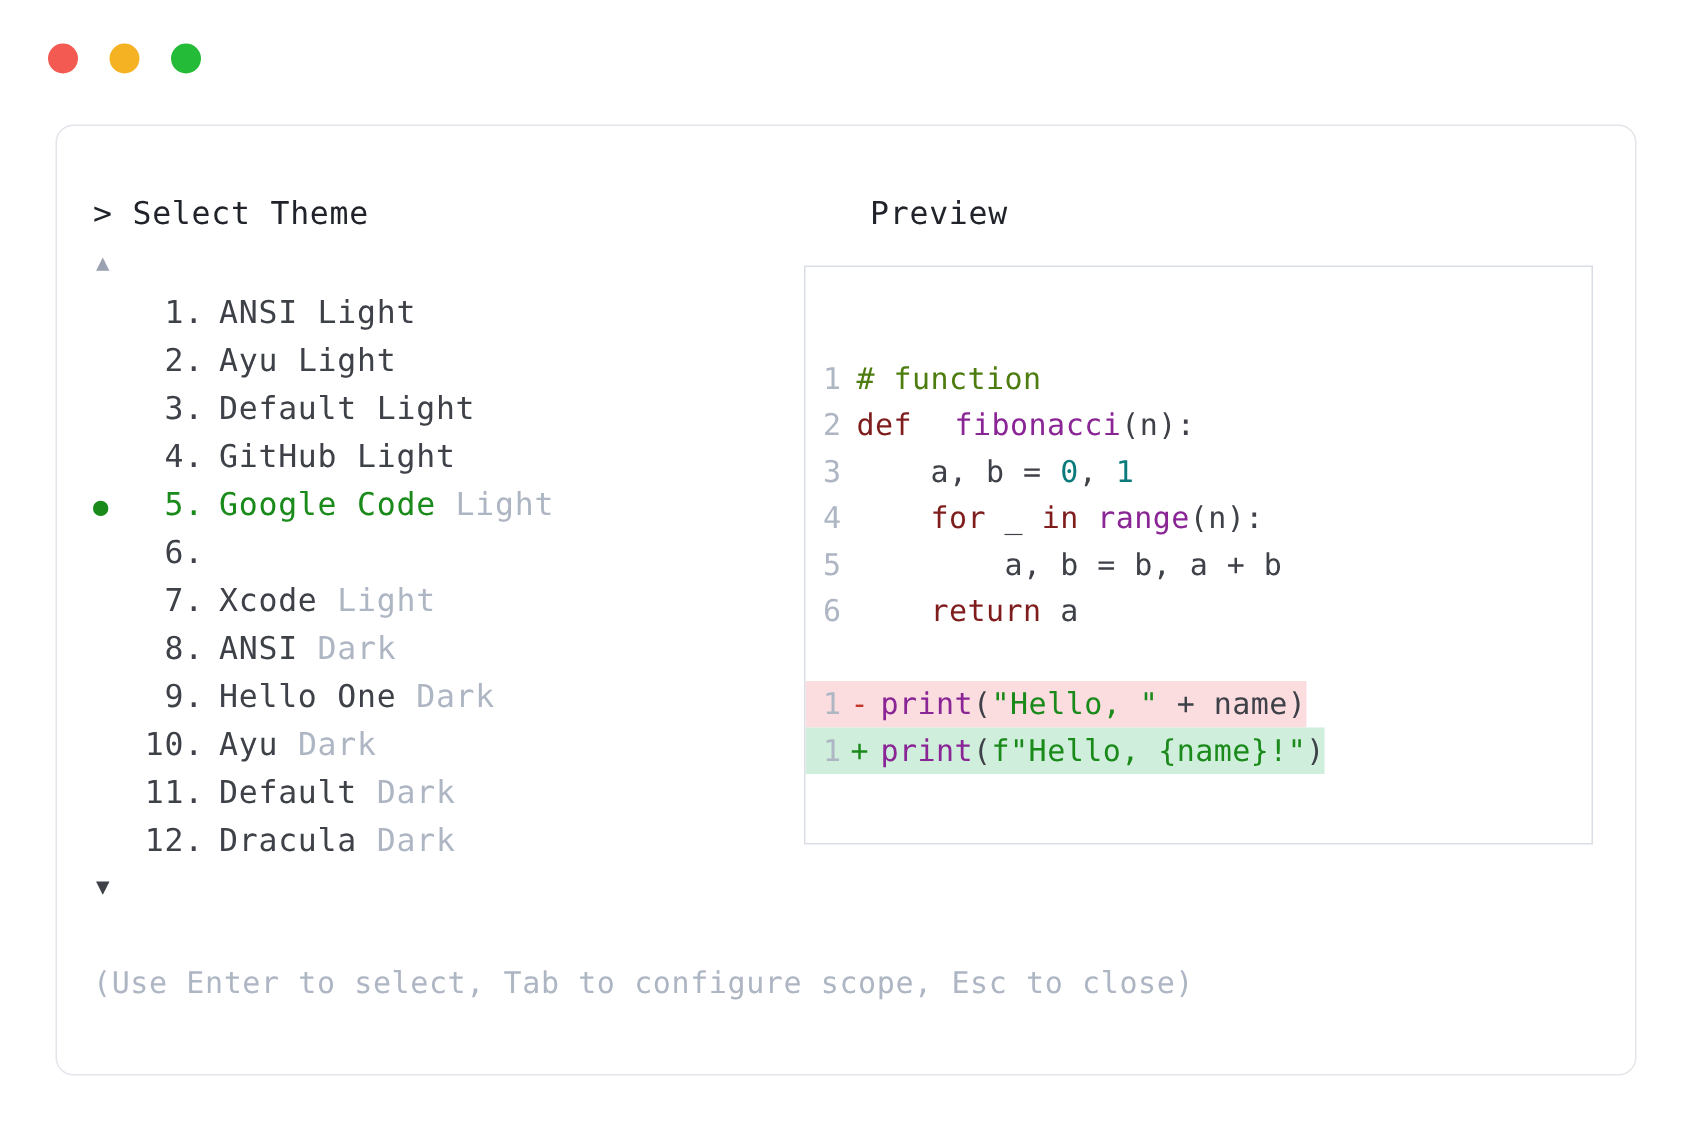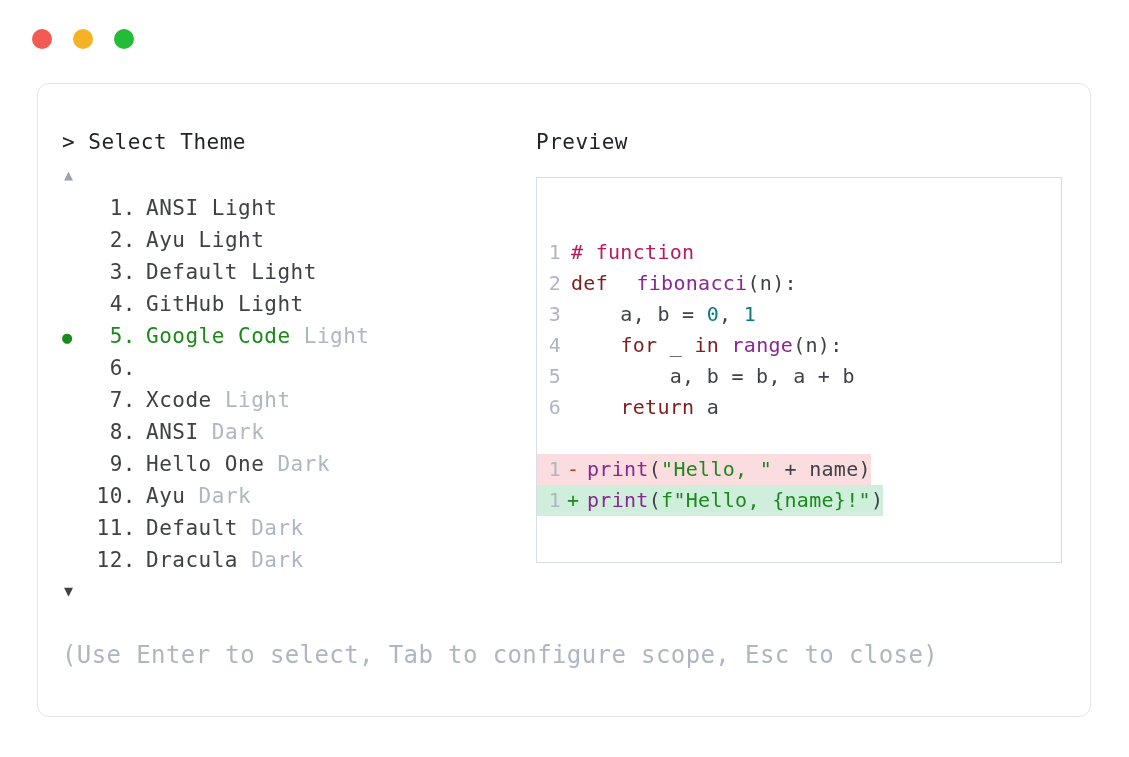--- a/index.html
+++ b/index.html
@@ -132,40 +132,41 @@
     color: #1a8a1a;
   }
   .theme-row.selected .variant {
     color: #aeb6c4;
   }
 
   .hint {
     position: absolute;
     left: 24px;
     top: 557px;
-    font-size: 24px;
+    font-size: 20px;
     line-height: 28px;
     letter-spacing: 0.4px;
     color: #aeb6c4;
     white-space: pre;
   }
 
   
   .right-col {
     position: absolute;
     left: 498px;
     top: 44px;
     width: 530px;
   }
   .preview-label {
     font-size: 21px;
     line-height: 28px;
     color: #20232a;
     letter-spacing: 0.5px;
     white-space: pre;
+    margin-left: 44px;
   }
 
   .code-panel {
     margin-top: 21px;
     width: 526px;
     height: 386px;
     box-sizing: border-box;
     background: #ffffff;
     border: 1px solid #d9dde5;
     padding: 12px 0 0 0;
@@ -206,21 +207,21 @@
     width: fit-content;
   }
   .diff-line.minus { background: #fbdde0; }
   .diff-line.plus  { background: #cfeedc; }
   .diff-line .ln { flex: 0 0 30px; width: 30px; padding-right: 6px; }
   .sign { width: 20px; display: inline-block; }
   .sign.minus-sign { color: #c0392b; }
   .sign.plus-sign  { color: #1a8a1a; }
 
   
-  .tok-comment  { color: #be185d; }
+  .tok-comment  { color: #4d7c0f; }
   .tok-keyword  { color: #7f1d1d; }
   .tok-func     { color: #8a2596; margin-left: 16px; }
   .tok-builtin  { color: #8a2596; }
   .tok-number   { color: #0b7a7a; }
   .tok-string   { color: #1a8a1a; }
   .tok-plain    { color: #3e4148; }
 </style>
 </head>
 <body>
 

